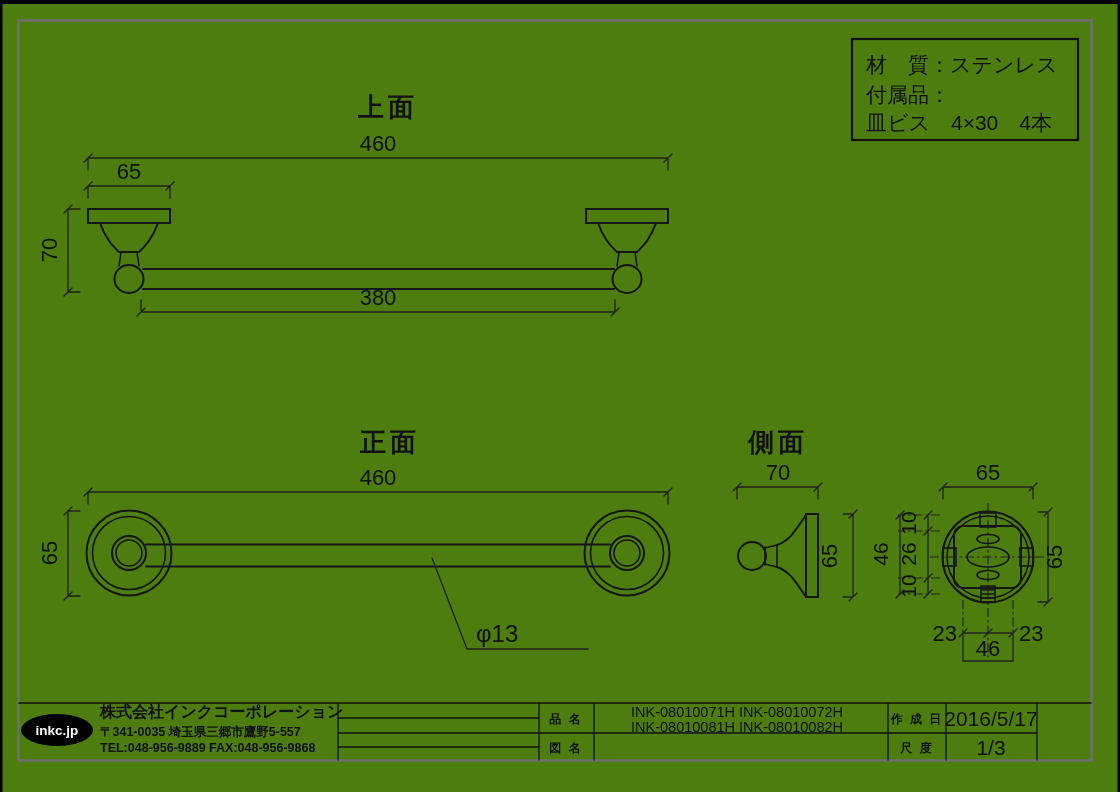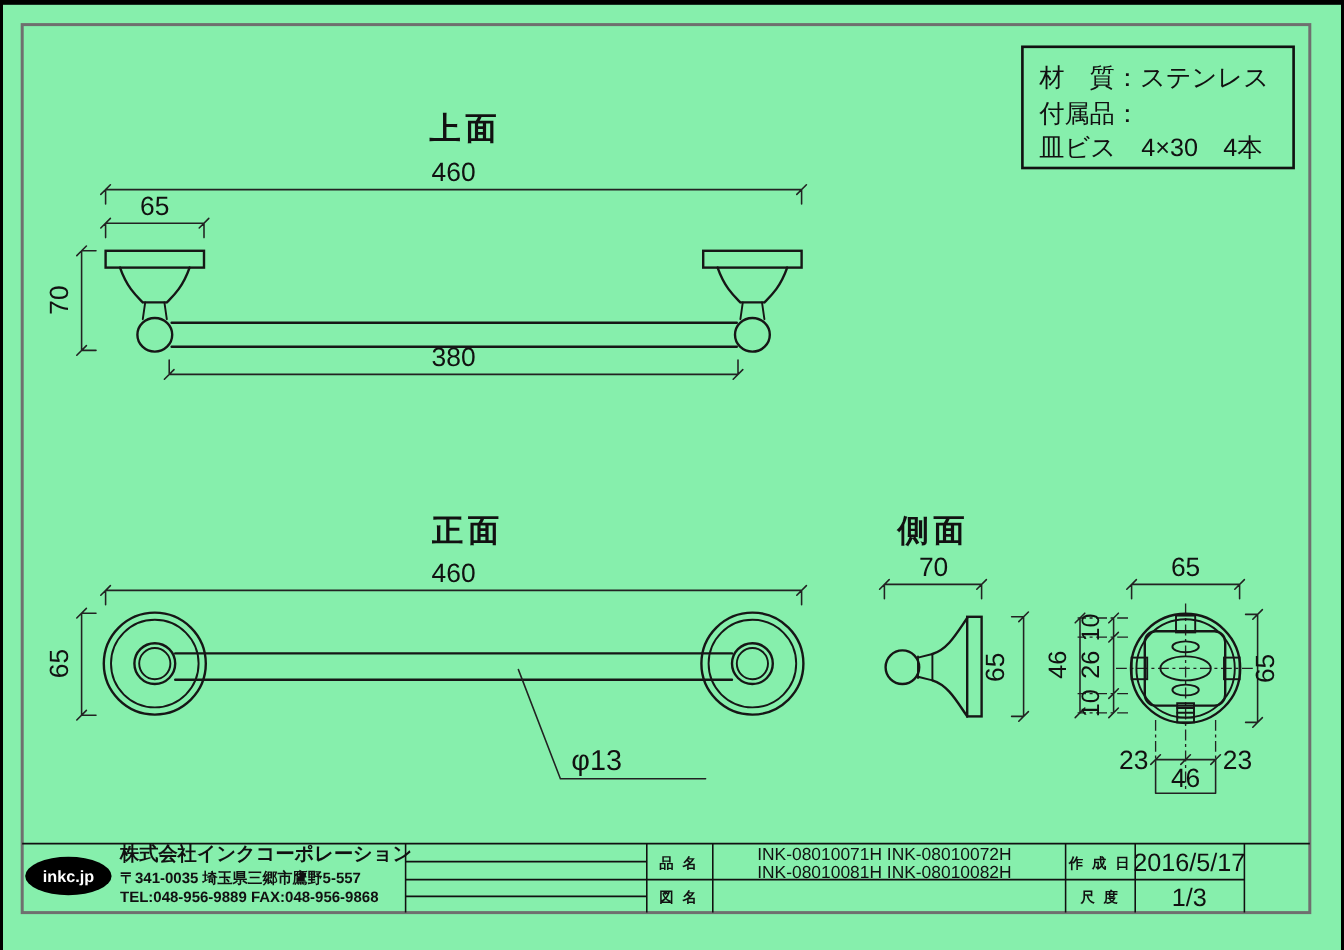--- a/index.html
+++ b/index.html
@@ -1,16 +1,16 @@
 <!DOCTYPE html>
 <html><head>
 <meta charset="utf-8">
 <style>
   html,body{margin:0;padding:0;background:#fff;}
-  .stage{position:relative;width:1120px;height:792px;background:#86efac;overflow:hidden;}
+  .stage{position:relative;width:1120px;height:792px;background:#4d7c0f;overflow:hidden;}
   svg{display:block;}
   text{font-family:"Liberation Sans","DejaVu Sans",sans-serif;fill:#111;}
   .vtitle{font-size:26px;letter-spacing:4px;font-weight:bold;}
   .dimt{font-size:22px;}
   .dimt-s{font-size:21px;}
   .phi{font-size:24px;}
   .mat{font-size:21px;}
   .obj{stroke:#161616;stroke-width:2;fill:none;stroke-linecap:round;}
   .obj-thin{stroke:#161616;stroke-width:1.6;fill:none;stroke-linecap:round;}
   .dim{stroke:#222;stroke-width:1.3;fill:none;stroke-linecap:round;}

